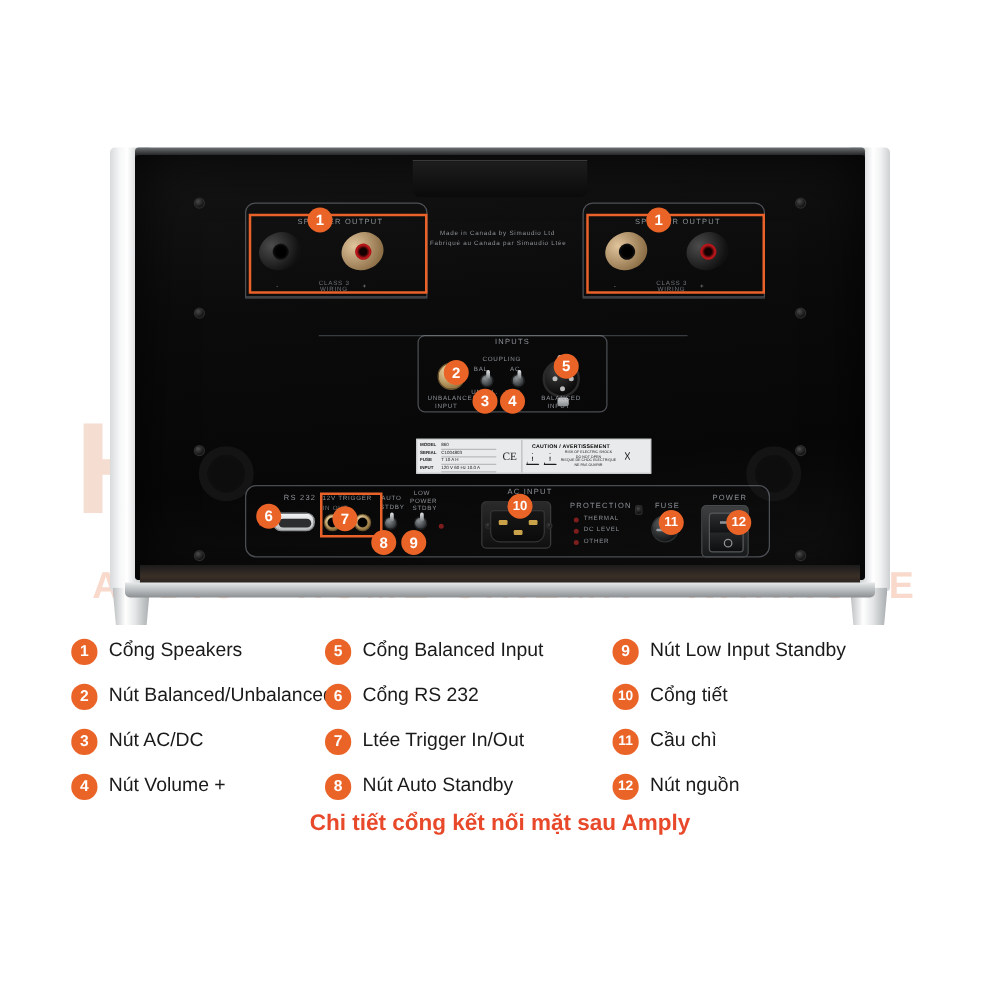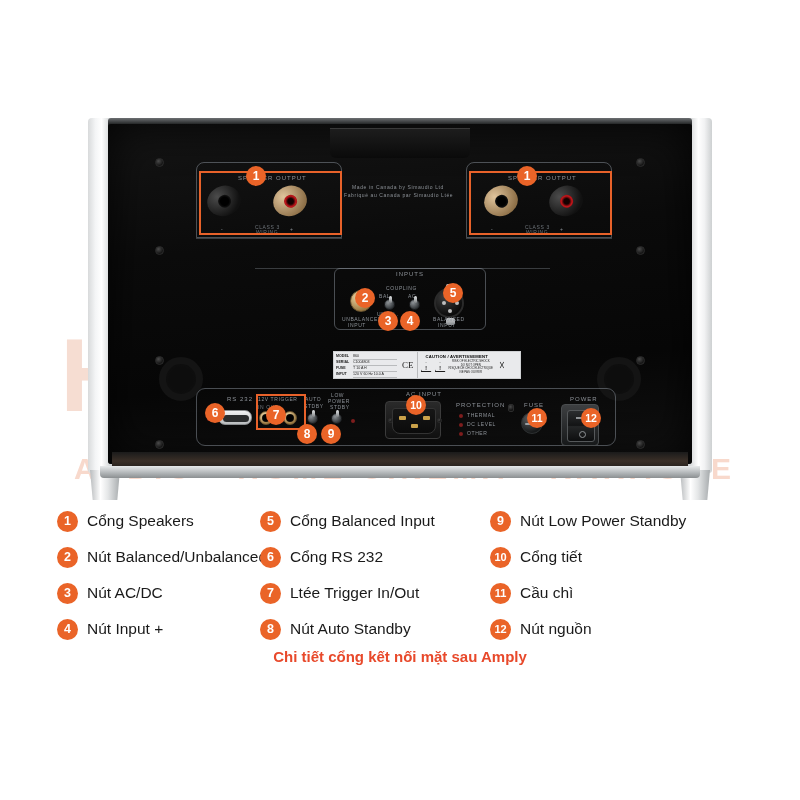--- a/index.html
+++ b/index.html
@@ -241,21 +241,21 @@
     display: flex; align-items: center; height: 36px; gap: 9px;
   }
   .badge.b-legend { position: relative; width: 21px; height: 21px; font-size: 12.5px; flex: 0 0 21px; }
   .badge.b-legend.two { font-size: 11px; }
   .legend-text {
     font-size: 15.5px; color: #1a1a1a; white-space: nowrap;
     font-family: "Liberation Sans", sans-serif;
   }
   .caption {
     position: absolute; left: 0; top: 648px; width: 800px;
-    text-align: center; color: #e8492b; font-weight: bold; font-size: 15px;
+    text-align: center; color: #e8492b; font-weight: bold; font-size: 18px;
     font-family: "Liberation Sans", sans-serif;
   }
 </style>
 </head>
 <body>
 
 <div id="root">
 
   <div class="photo">
 
@@ -464,21 +464,21 @@
       <div class="legend-row">
         <div class="badge b-legend">2</div>
         <div class="legend-text">Nút Balanced/Unbalanced</div>
       </div>
       <div class="legend-row">
         <div class="badge b-legend">3</div>
         <div class="legend-text">Nút AC/DC</div>
       </div>
       <div class="legend-row">
         <div class="badge b-legend">4</div>
-        <div class="legend-text">Nút Input +</div>
+        <div class="legend-text">Nút Volume +</div>
       </div>
     </div>
 
     <div class="legend-col c2">
       <div class="legend-row">
         <div class="badge b-legend">5</div>
         <div class="legend-text">Cổng Balanced Input</div>
       </div>
       <div class="legend-row">
         <div class="badge b-legend">6</div>
@@ -490,21 +490,21 @@
       </div>
       <div class="legend-row">
         <div class="badge b-legend">8</div>
         <div class="legend-text">Nút Auto Standby</div>
       </div>
     </div>
 
     <div class="legend-col c3">
       <div class="legend-row">
         <div class="badge b-legend">9</div>
-        <div class="legend-text">Nút Low Power Standby</div>
+        <div class="legend-text">Nút Low Input Standby</div>
       </div>
       <div class="legend-row">
         <div class="badge b-legend two">10</div>
         <div class="legend-text">Cổng tiết</div>
       </div>
       <div class="legend-row">
         <div class="badge b-legend two">11</div>
         <div class="legend-text">Cầu chì</div>
       </div>
       <div class="legend-row">

